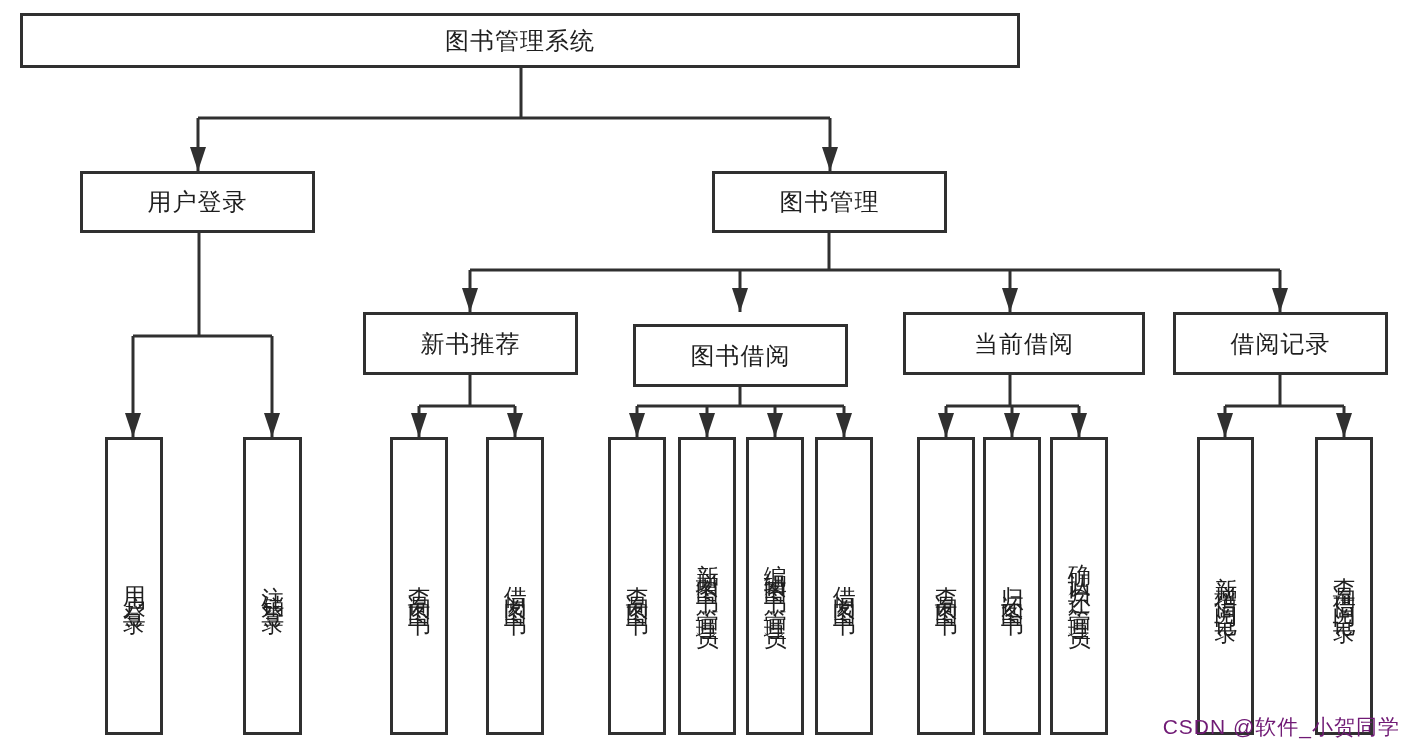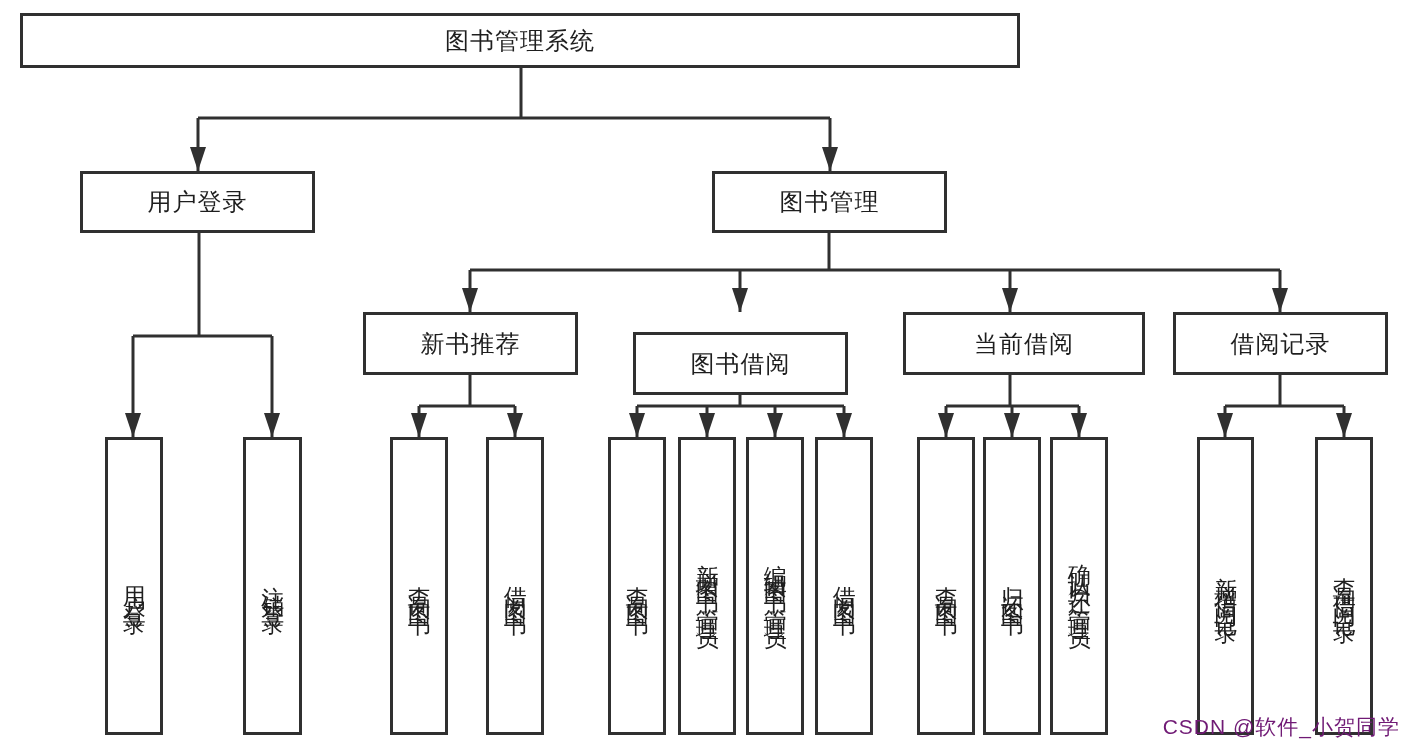--- a/index.html
+++ b/index.html
@@ -106,21 +106,21 @@
   <div class="node" style="left:80px; top:171px; width:235px; height:62px;">
     <span class="h-label">用户登录</span>
   </div>
   <div class="node" style="left:712px; top:171px; width:235px; height:62px;">
     <span class="h-label">图书管理</span>
   </div>
 
   <div class="node" style="left:363px; top:312px; width:215px; height:63px;">
     <span class="h-label">新书推荐</span>
   </div>
-  <div class="node" style="left:633px; top:332px; width:215px; height:63px;">
+  <div class="node" style="left:633px; top:324px; width:215px; height:63px;">
     <span class="h-label">图书借阅</span>
   </div>
   <div class="node" style="left:903px; top:312px; width:242px; height:63px;">
     <span class="h-label">当前借阅</span>
   </div>
   <div class="node" style="left:1173px; top:312px; width:215px; height:63px;">
     <span class="h-label">借阅记录</span>
   </div>
 
   <div class="node" style="left:105px; top:437px; width:58px; height:298px;">

